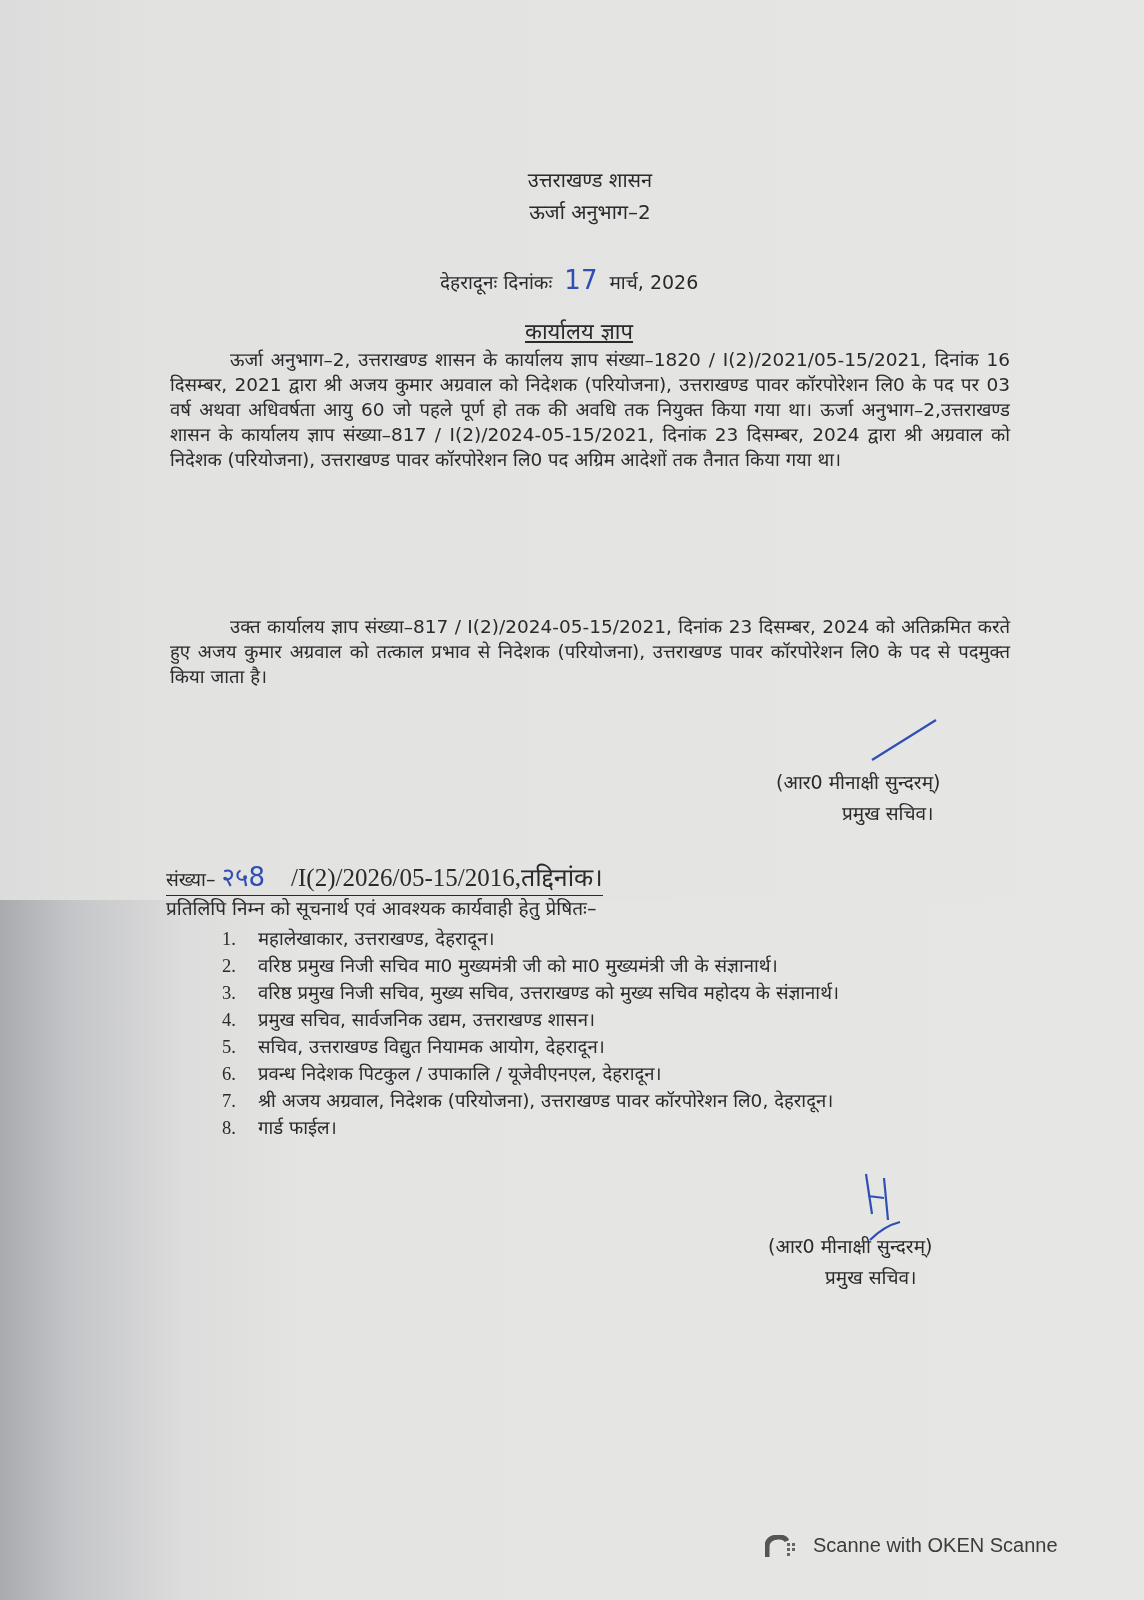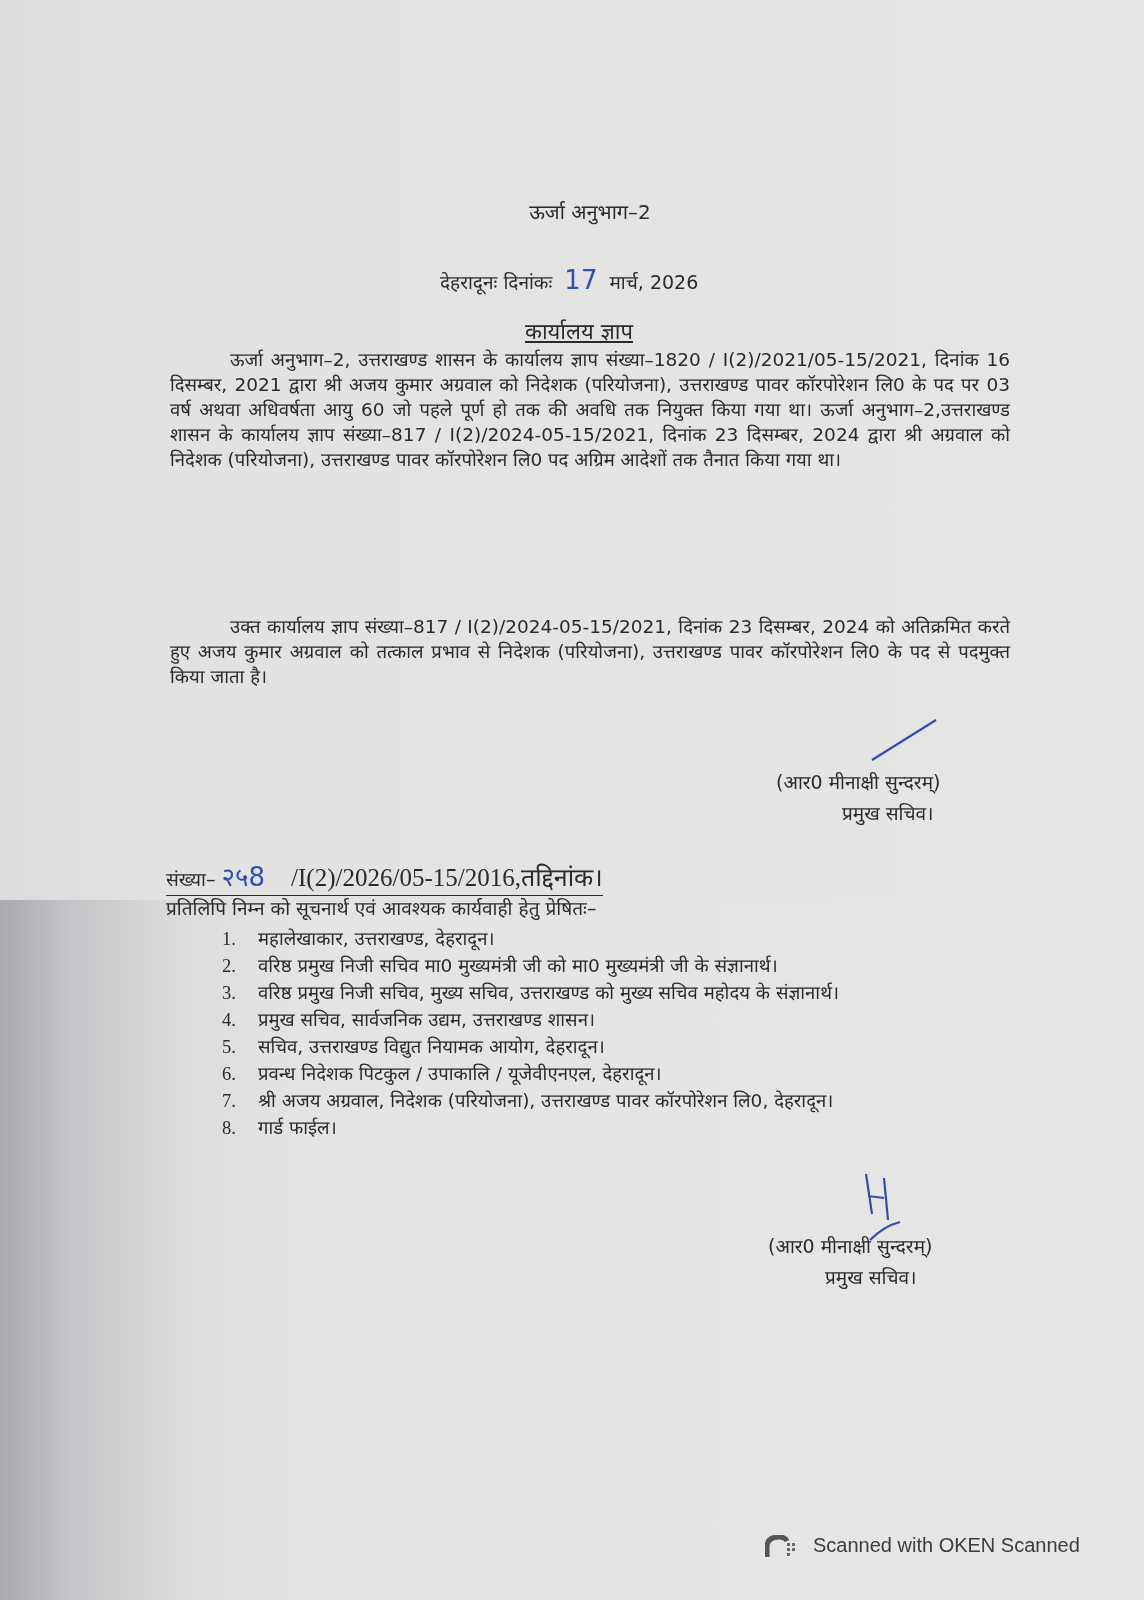--- a/index.html
+++ b/index.html
@@ -26,20 +26,21 @@
   .li .txt { flex: 1; text-align: justify; text-align-last: left; }
   .footer-mark { position: absolute; left: 765px; top: 1534px; font-size: 20px; color: #3c3c3c; display: flex; align-items: center; gap: 12px; font-family: "Liberation Sans", sans-serif; }
   .ok-icon { width: 36px; height: 22px; position: relative; }
 </style>
 </head>
 <body>
 
 <div class="page">
   <div class="shade-top"></div>
 
+  <div class="abs hdr" style="top:166px;">उत्तराखण्ड शासन</div>
   <div class="abs hdr" style="top:198px;">ऊर्जा अनुभाग–2</div>
 
 
   <div class="abs" style="left:440px; top:265px; font-size:19px;">
     <span>देहरादूनः दिनांकः</span>
     <span class="ink" style="font-size:26px; margin:0 6px;">17</span>
     <span>मार्च, 2026</span>
   </div>
 
   <div class="abs title">कार्यालय ज्ञाप</div>
@@ -104,15 +105,15 @@
 
   <div class="footer-mark">
     <svg class="ok-icon" width="36" height="22">
       <path d="M2 22 L2 12 Q2 2 14 2 Q20 2 22 6" stroke="#555" stroke-width="5" fill="none"></path>
       <rect x="22" y="8" width="3" height="3" fill="#666"></rect>
         <rect x="27" y="8" width="3" height="3" fill="#666"></rect>
       <rect x="22" y="13" width="3" height="3" fill="#666"></rect>
         <rect x="27" y="13" width="3" height="3" fill="#666"></rect>
       <rect x="22" y="18" width="3" height="3" fill="#666"></rect>
     </svg>
-    <span>Scanned with OKEN Scanned</span>
+    <span>Scanne with OKEN Scanne</span>
   </div>
 </div>
 
 </body></html>

